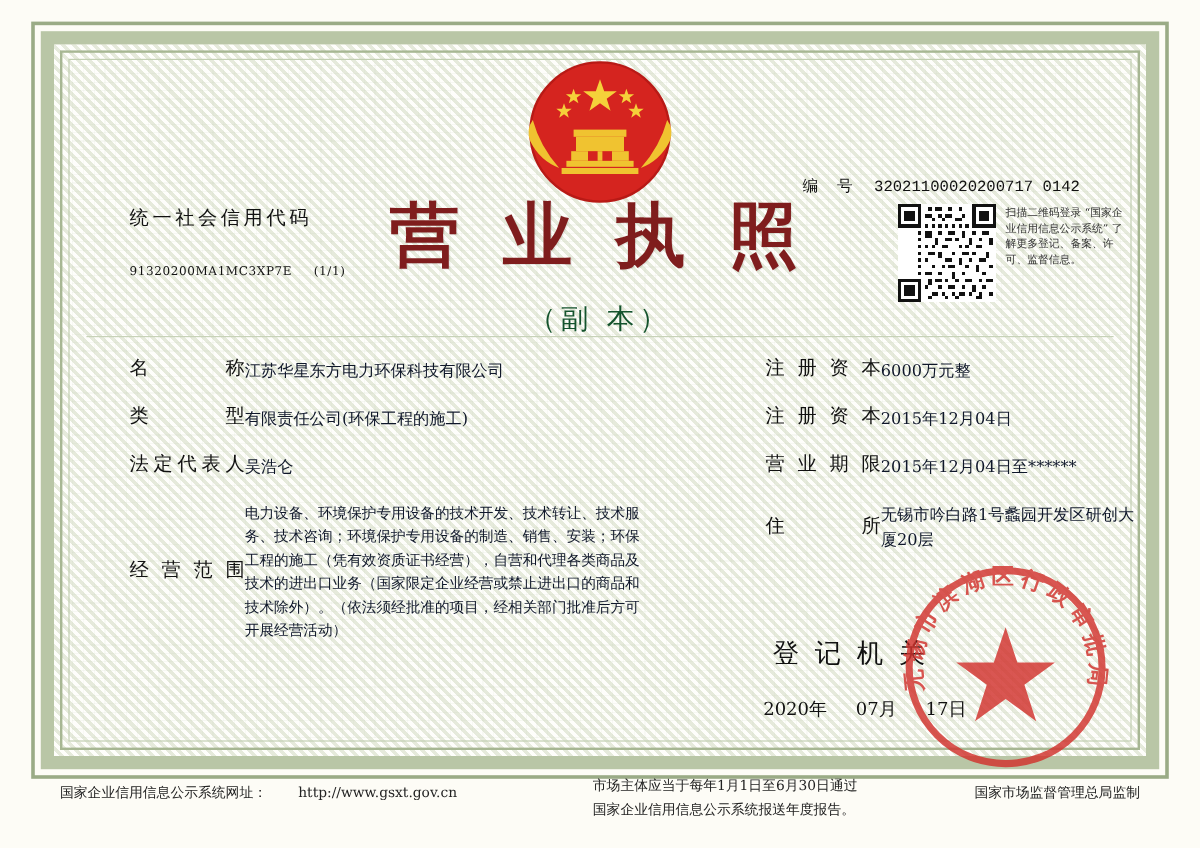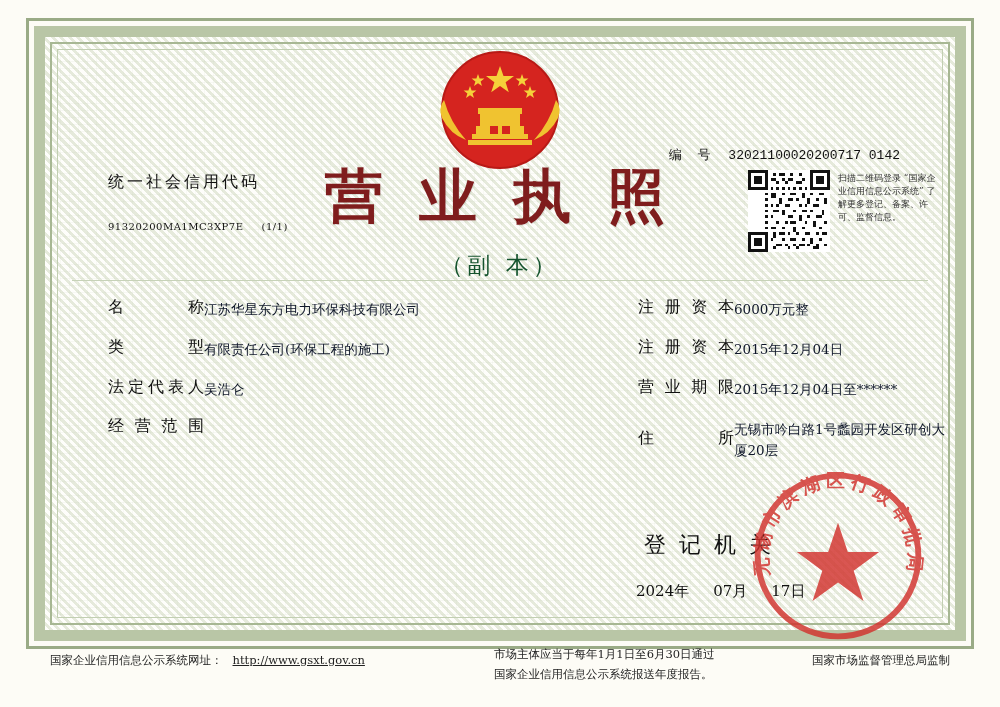--- a/index.html
+++ b/index.html
@@ -229,21 +229,21 @@
     font-family: "DejaVu Serif", "Liberation Serif", serif;
     color: #222;
     font-size: 11.5px;
   }
   .footer-left {
     position: absolute;
     left: 6px;
     top: 8px;
     white-space: nowrap;
   }
-  .footer-left .url { margin-left: 10px; text-decoration: underline; }
+  .footer-left .url { margin-left: 26px; }
   .footer-center {
     position: absolute;
     left: 450px;
     top: 0px;
     line-height: 1.7;
     text-align: left;
   }
   .footer-right {
     position: absolute;
     right: 6px;
@@ -438,20 +438,21 @@
     <div class="field">
       <div class="f-label">类　　型</div>
       <div class="f-value big">有限责任公司(环保工程的施工)</div>
     </div>
     <div class="field">
       <div class="f-label">法定代表人</div>
       <div class="f-value big">吴浩仑</div>
     </div>
     <div class="field scope">
       <div class="f-label">经营范围</div>
+      <div class="f-value">电力设备、环境保护专用设备的技术开发、技术转让、技术服务、技术咨询；环境保护专用设备的制造、销售、安装；环保工程的施工（凭有效资质证书经营），自营和代理各类商品及技术的进出口业务（国家限定企业经营或禁止进出口的商品和技术除外）。（依法须经批准的项目，经相关部门批准后方可开展经营活动）</div>
     </div>
   </div>
 
   <div class="col-right">
     <div class="field">
       <div class="f-label">注册资本</div>
       <div class="f-value big">6000万元整</div>
     </div>
     <div class="field">
       <div class="f-label">注册资本</div>
@@ -477,21 +478,21 @@
       </defs>
       <circle cx="100" cy="100" r="82" fill="none" stroke="#d2322d" stroke-width="6"></circle>
       <polygon fill="#d2322d" points="100,66 110,96 142,96 116,115 126,146 100,127 74,146 84,115 58,96 90,96"></polygon>
       <text font-family="'DejaVu Serif','Liberation Serif',serif" font-size="19" font-weight="bold" fill="#d2322d" letter-spacing="5">
         <textPath href="#sealArcText" startOffset="50%" text-anchor="middle">无锡市滨湖区行政审批局</textPath>
       </text>
     </svg>
   </div>
 
   <div class="issue-date">
-    <span class="num">2024</span><span>年</span><span class="gap"></span><span class="num">07</span><span>月</span><span class="gap"></span><span class="num">17</span><span>日</span>
+    <span class="num">2020</span><span>年</span><span class="gap"></span><span class="num">07</span><span>月</span><span class="gap"></span><span class="num">17</span><span>日</span>
   </div>
 
   <div class="footer">
     <div class="footer-left">
       <span>国家企业信用信息公示系统网址：</span><span class="url">http://www.gsxt.gov.cn</span>
     </div>
     <div class="footer-center">
       <div>市场主体应当于每年1月1日至6月30日通过</div>
       <div>国家企业信用信息公示系统报送年度报告。</div>
     </div>

